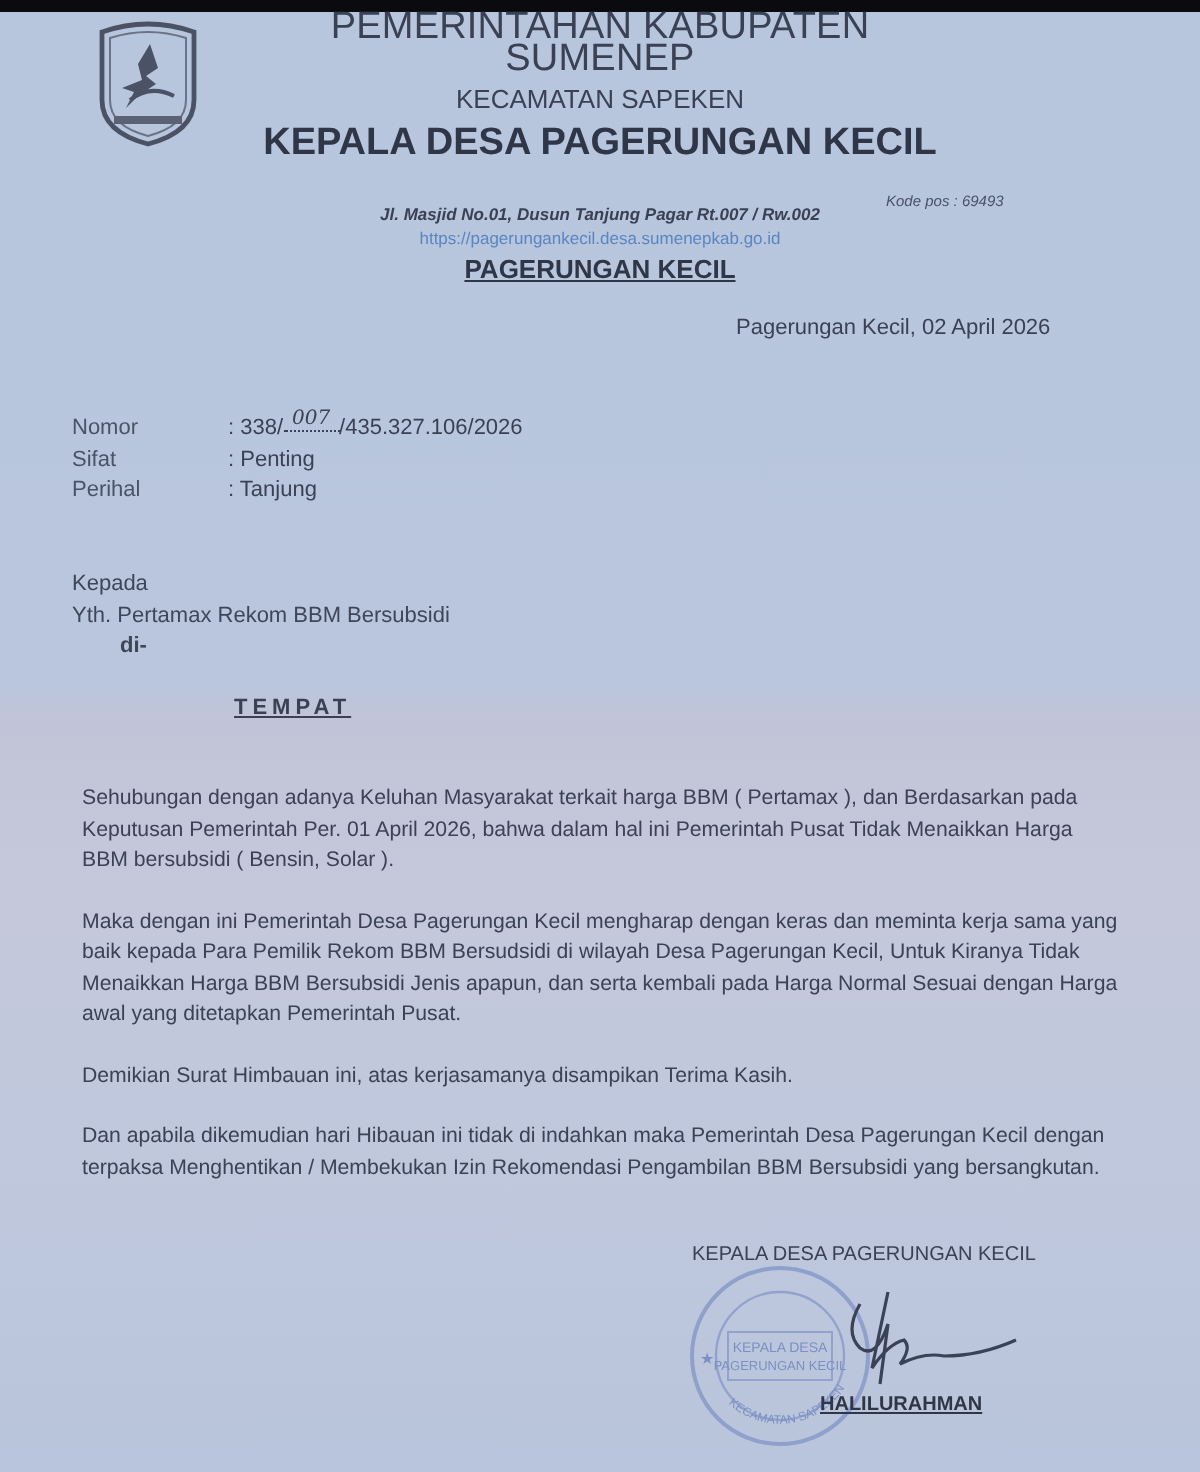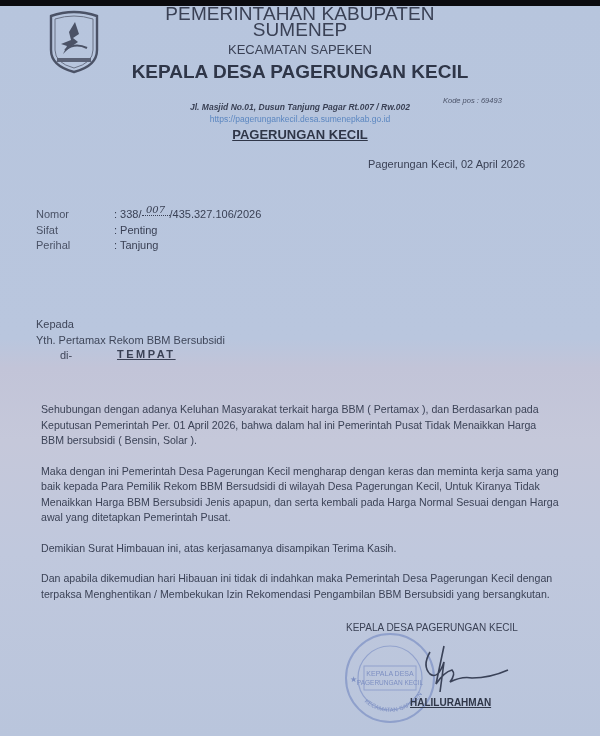--- a/index.html
+++ b/index.html
@@ -80,41 +80,40 @@
       width: 28px;
       text-align: center;
       line-height: 10px;
     }
     .recipient {
       position: absolute;
       left: 36px; top: 285px;
       font-size: 11px;
       line-height: 15.5px;
       color: #3f4659;
-      margin-top: 32px;
-    }
-    .recipient .di { padding-left: 24px; }
+    }
+    .recipient .di { padding-left: 24px; font-weight: bold; }
     .tempat {
       position: absolute;
       left: 117px; top: 348px;
       font-size: 11px;
       font-weight: bold;
       letter-spacing: 2.5px;
       text-decoration: underline;
       color: #3a4155;
     }
     .body {
       position: absolute;
       left: 41px; top: 392px;
       width: 520px;
       font-size: 10.6px;
       line-height: 15.5px;
       color: #3b4256;
     }
-    .body p { margin: 10px 0 15px 0; }
+    .body p { margin: 0 0 15px 0; }
     .signblock {
       position: absolute;
       left: 346px; top: 622px;
       width: 240px;
       height: 110px;
     }
     .sign-title {
       position: absolute;
       left: 0; top: 0;
       font-size: 10px;

